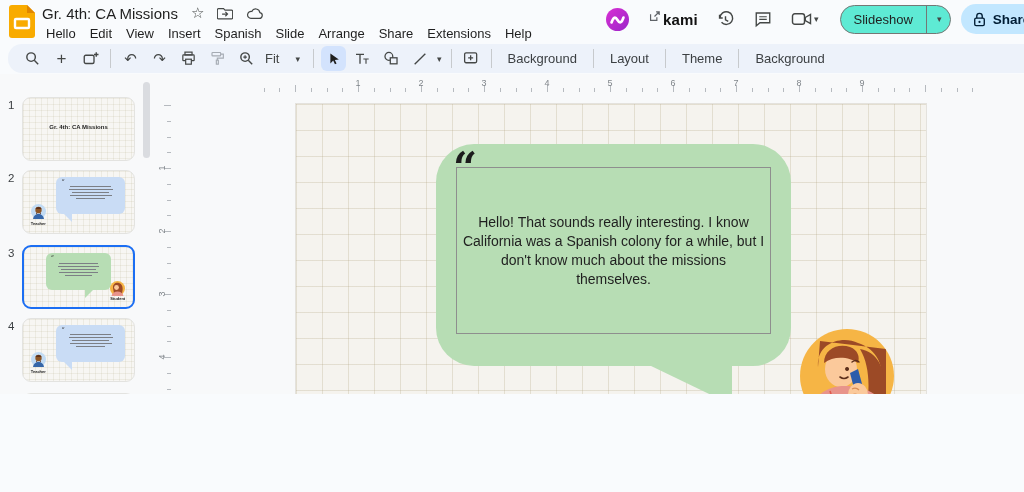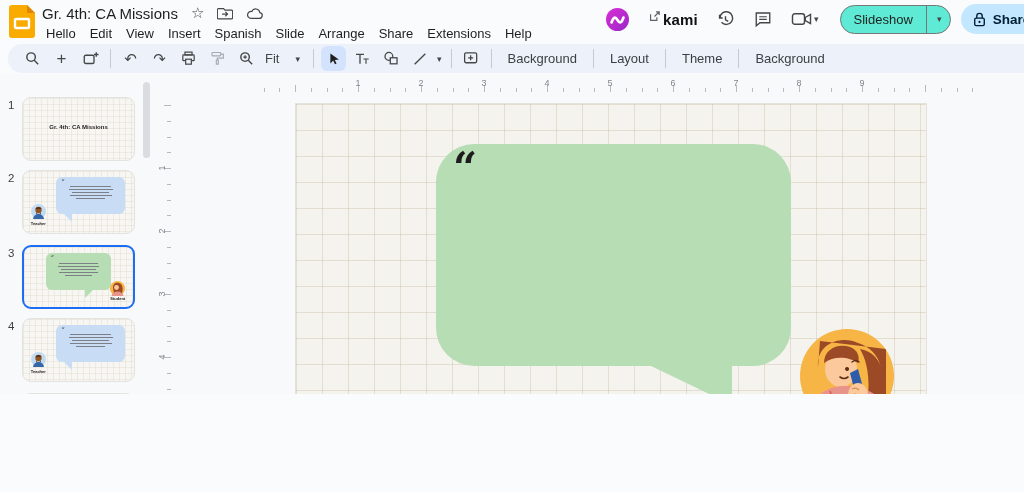--- a/index.html
+++ b/index.html
@@ -479,20 +479,23 @@
         <span class="rnum" style="top: 152px;">2</span>
         <span class="rnum" style="top: 215px;">3</span>
         <span class="rnum" style="top: 278px;">4</span>
         <span class="rnum" style="top: 341px;">5</span>
       </div>
 
     <div id="slide-canvas">
       <div class="bubble"></div>
       <div class="bubble-tail"></div>
       <span class="quote open">“</span>
+      <div class="text-frame">
+        <div class="bubble-text">Hello! That sounds really interesting. I know California was a Spanish colony for a while, but I don't know much about the missions themselves.</div>
+      </div>
 
       <div class="avatar">
         <svg width="94" height="94" viewBox="0 0 94 94">
           <defs>
               <clipPath id="avclip">
                 <circle cx="47" cy="47" r="47"></circle>
               </clipPath>
             </defs>
           <circle cx="47" cy="47" r="47" fill="#f6b545"></circle>
           <g clip-path="url(#avclip)">

